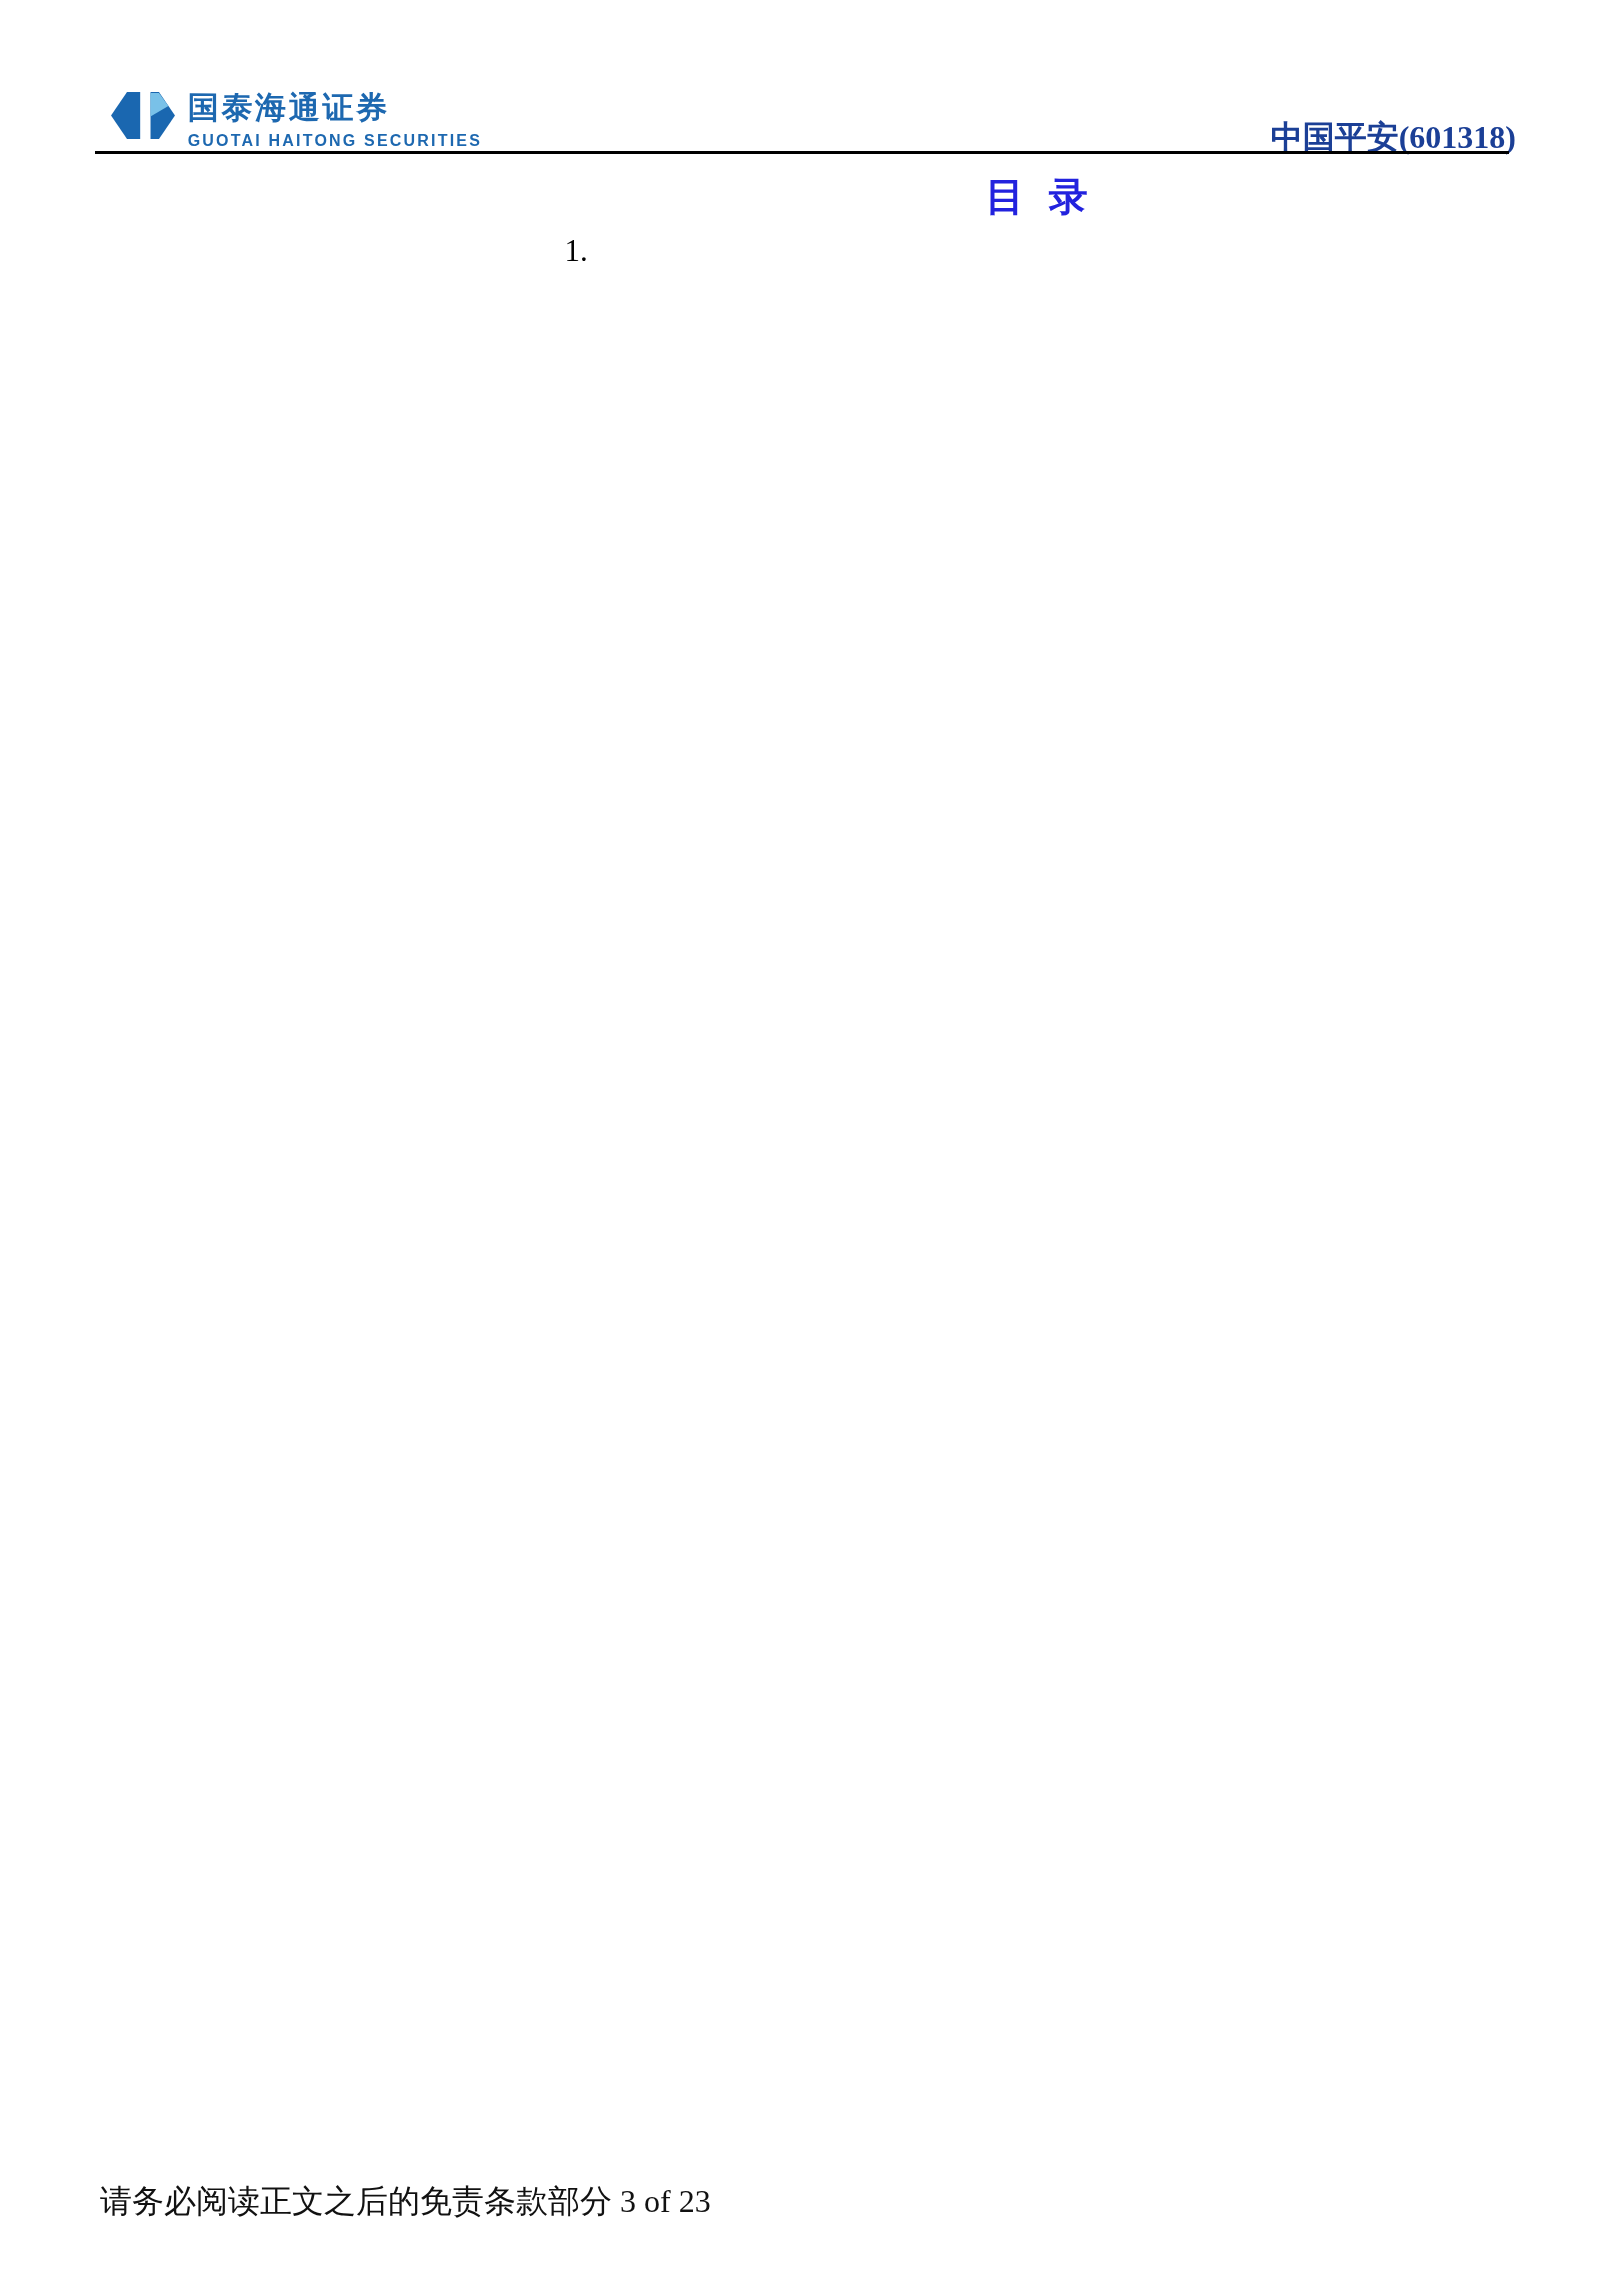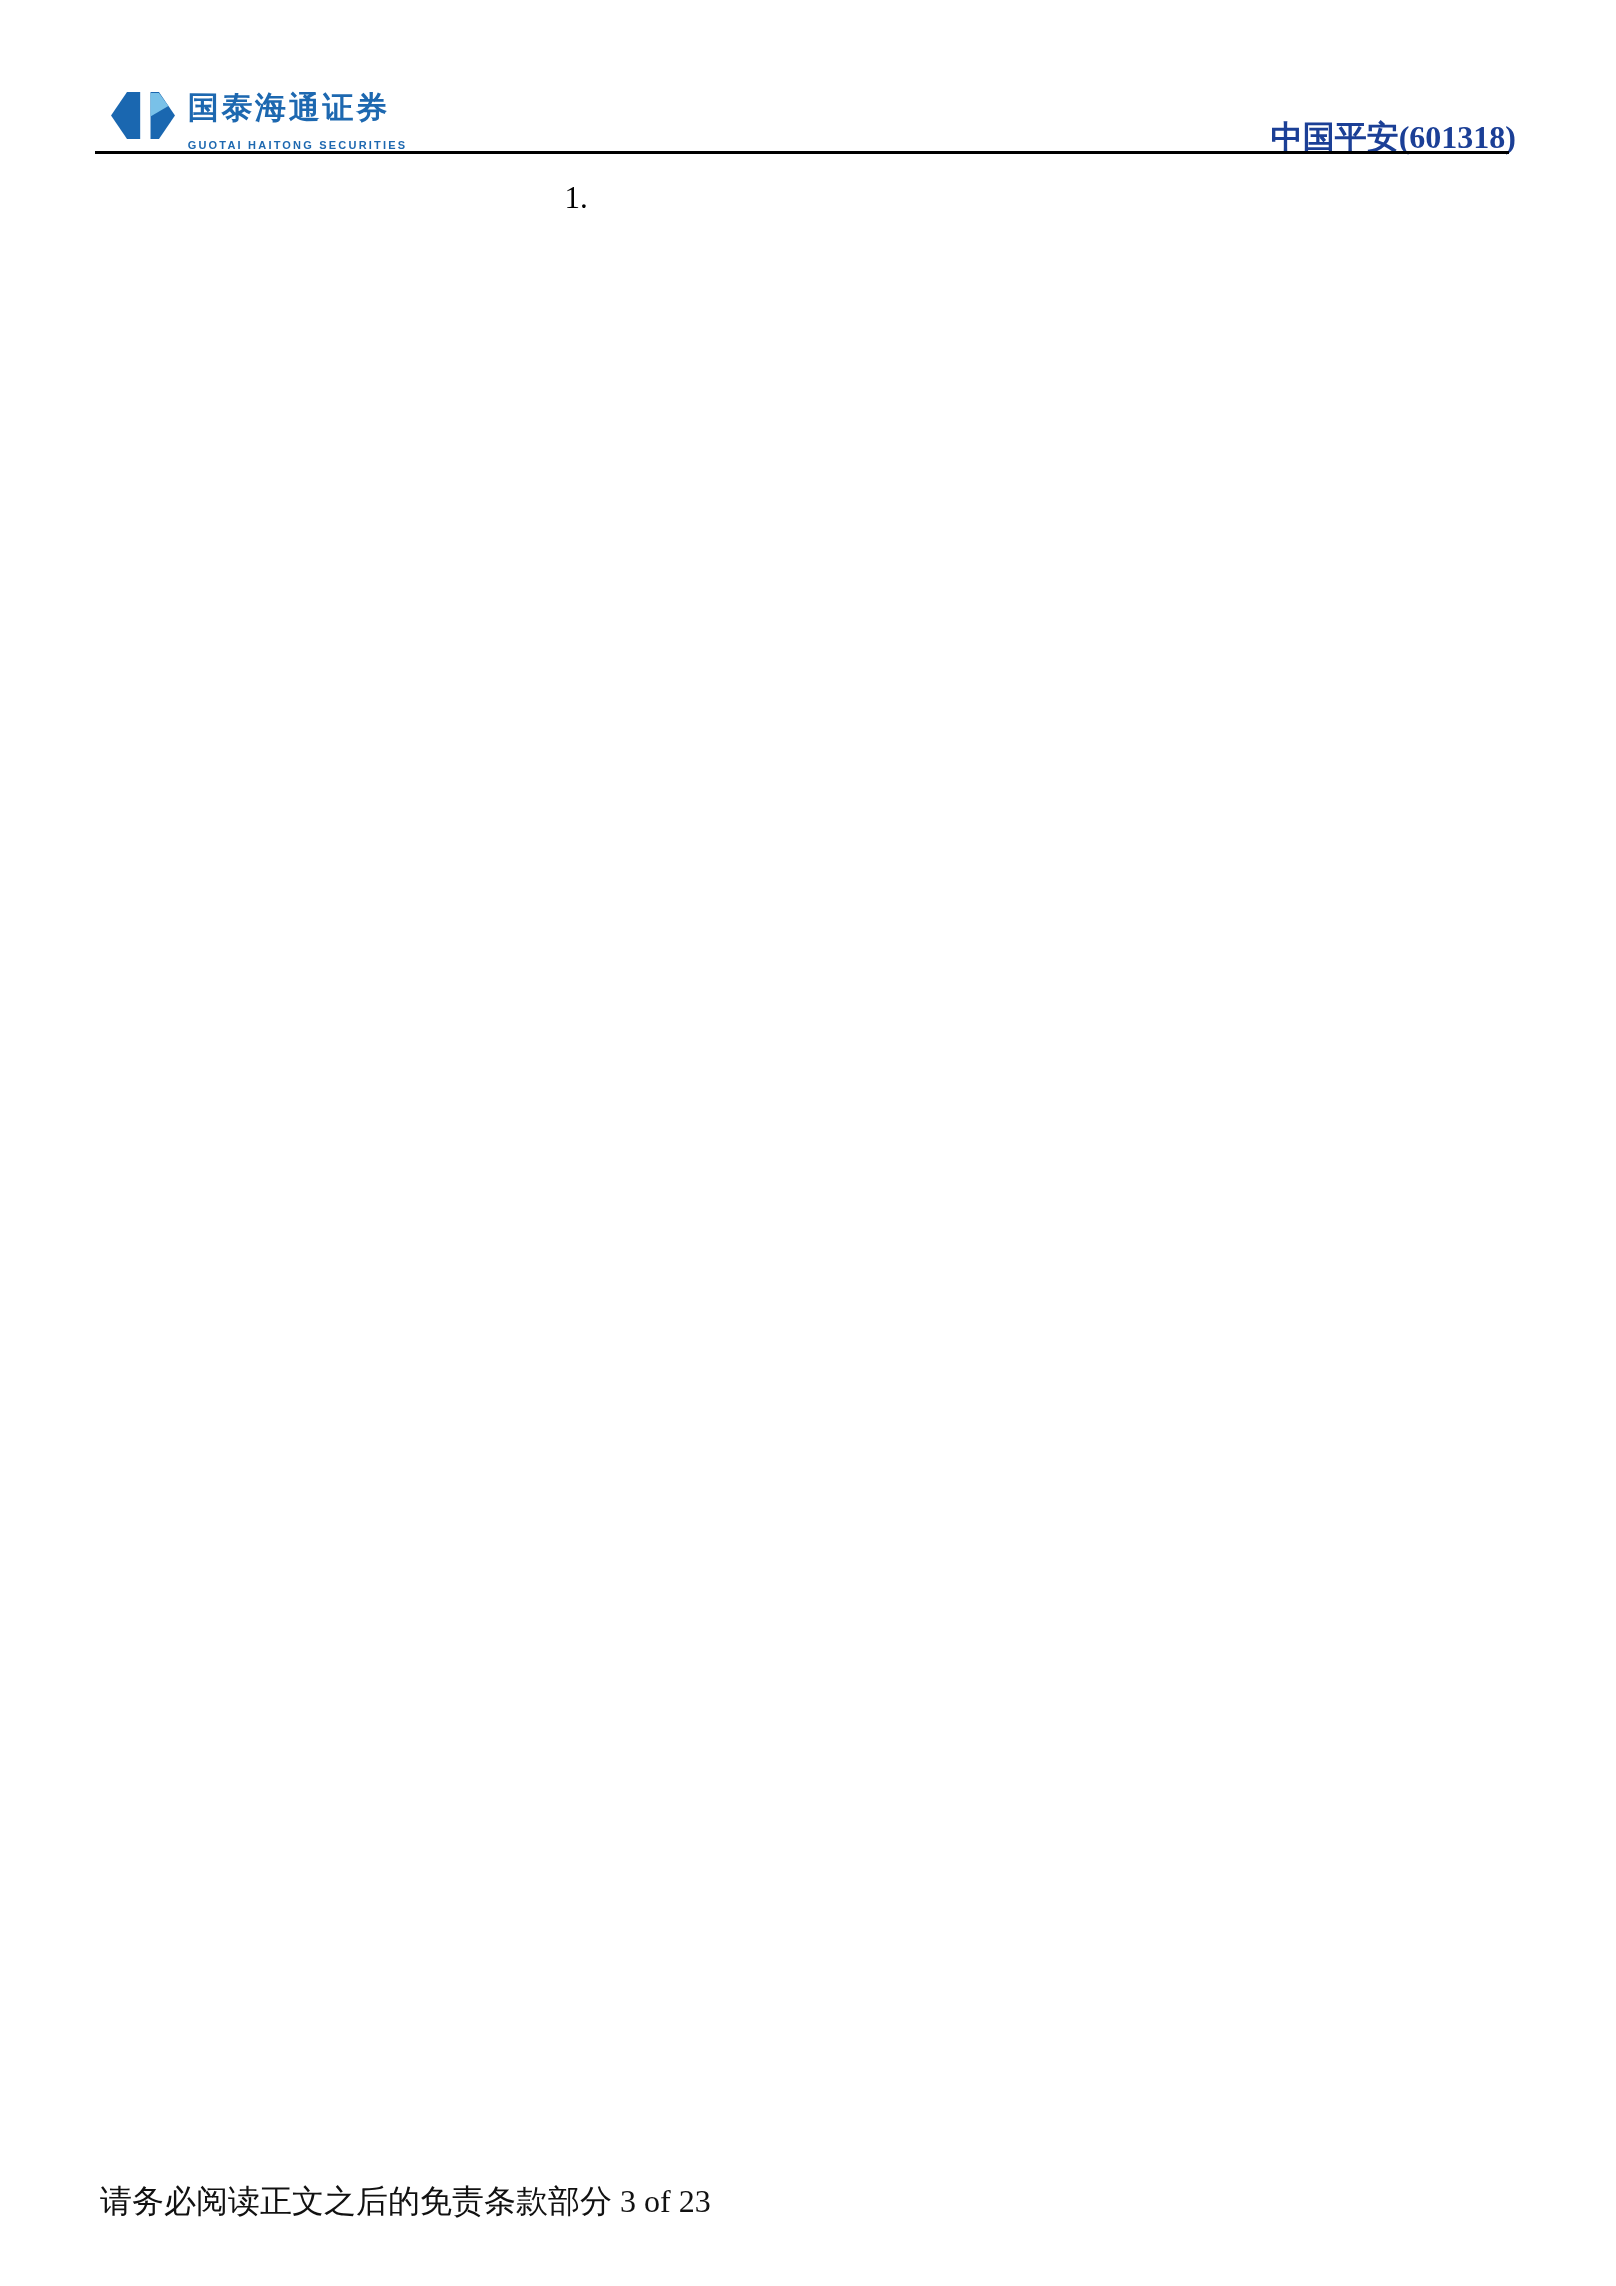--- a/index.html
+++ b/index.html
@@ -6,21 +6,21 @@
   .page{position:relative;width:1616px;height:2287px;background:#ffffff;overflow:hidden;
         font-family:"Liberation Serif","DejaVu Serif",serif;color:#000;}
 
   
   .header-logo{position:absolute;left:111px;top:92px;display:flex;align-items:flex-start;}
   .logo-icon{width:64px;height:47px;margin-right:12.7px;}
   .logo-text-block{display:flex;flex-direction:column;line-height:1;}
   .logo-cn{font-family:"Liberation Sans","DejaVu Sans",sans-serif;font-weight:bold;
            font-size:31px;color:#1d68b0;letter-spacing:2.7px;}
   .logo-en{font-family:"Liberation Sans","DejaVu Sans",sans-serif;font-weight:bold;
-           font-size:11px;color:#1d68b0;letter-spacing:2.2px;margin-top:17px;}
+           font-size:16px;color:#1d68b0;letter-spacing:2.2px;margin-top:10px;}
   .header-stock{position:absolute;right:100px;top:116px;font-weight:bold;font-size:32px;
                 color:#1b3f96;}
   .header-rule{position:absolute;left:95px;top:151px;width:1414px;height:2.7px;background:#000;}
 
   
   .toc{position:absolute;left:559px;top:173px;width:955px;}
   .toc-title{height:53px;line-height:47px;text-align:center;font-size:39px;font-weight:bold;
              color:#2222de;word-spacing:14.5px;}
   .toc-row{display:flex;align-items:baseline;line-height:49px;font-size:31px;white-space:nowrap;}
   .toc-row .num{display:inline-block;flex:0 0 auto;}
@@ -46,20 +46,21 @@
     </svg>
     <div class="logo-text-block">
       <span class="logo-cn">国泰海通证券</span>
       <span class="logo-en">GUOTAI HAITONG SECURITIES</span>
     </div>
   </div>
   <div class="header-stock">中国平安(601318)</div>
   <div class="header-rule"></div>
 
   <div class="toc">
+    <div class="toc-title">目 录</div>
     <div>
         <div class="toc-row l1">
           <span class="num">1.</span>
           <span class="txt">顺应外部变化，“综合金融+医疗养老” 战略迎机遇期</span>
           <span class="leader"></span>
           <span class="page">5</span>
         </div>
       </div>
   </div>
 

